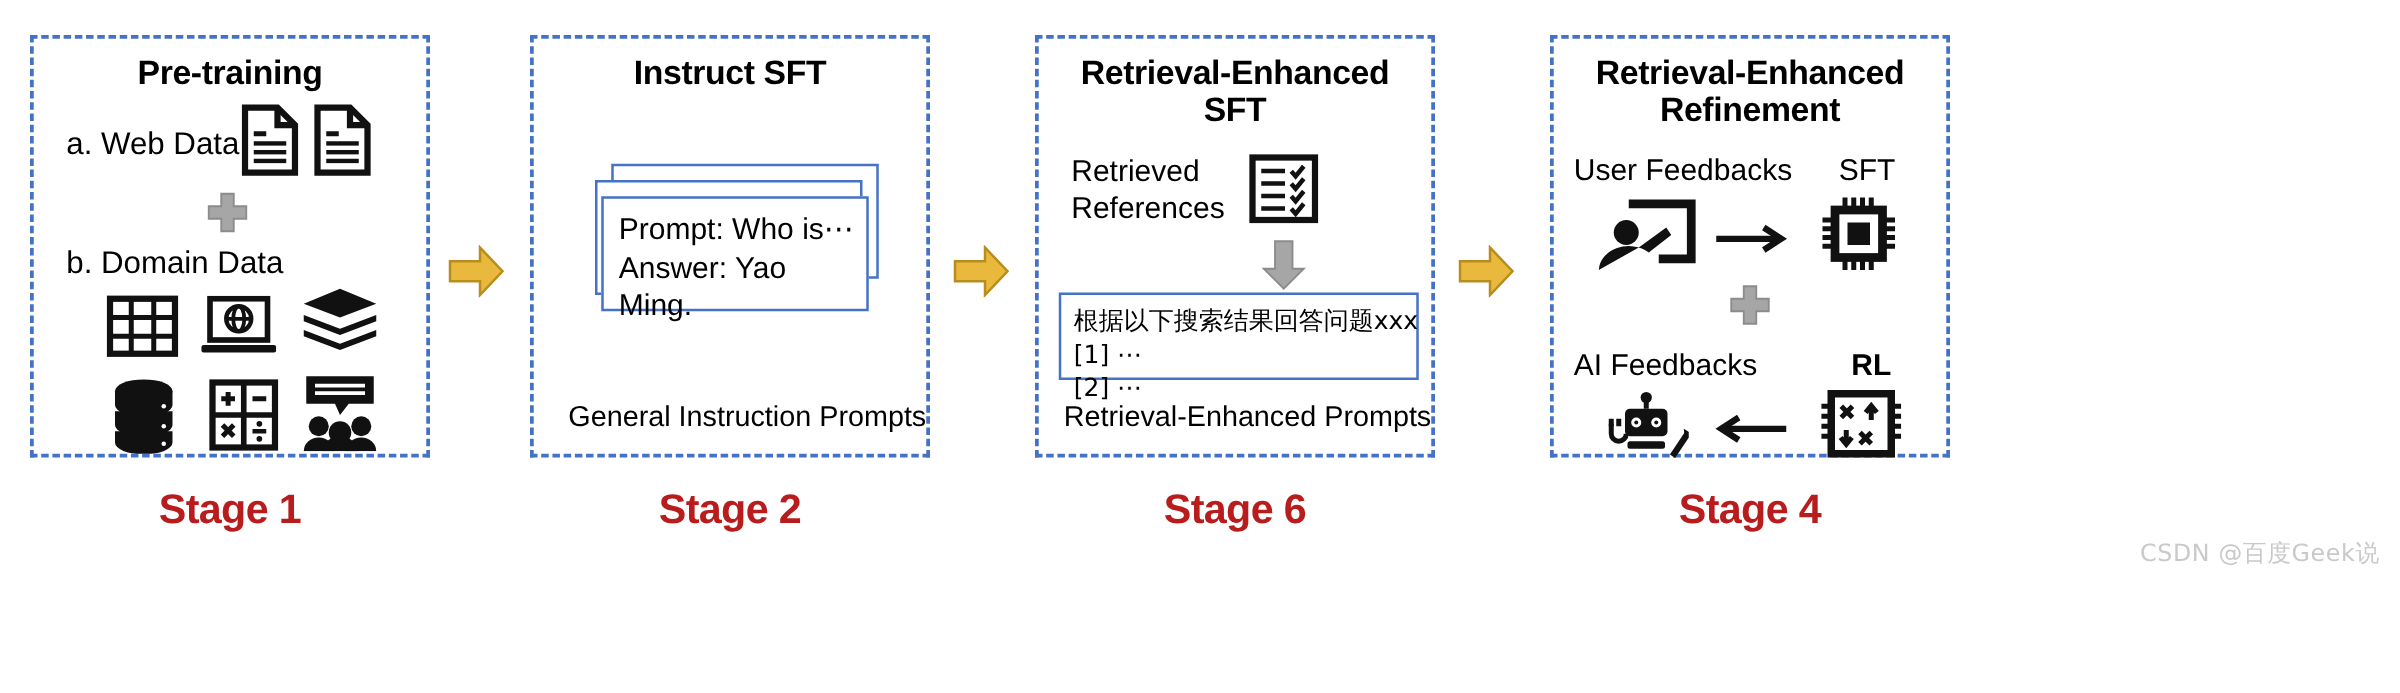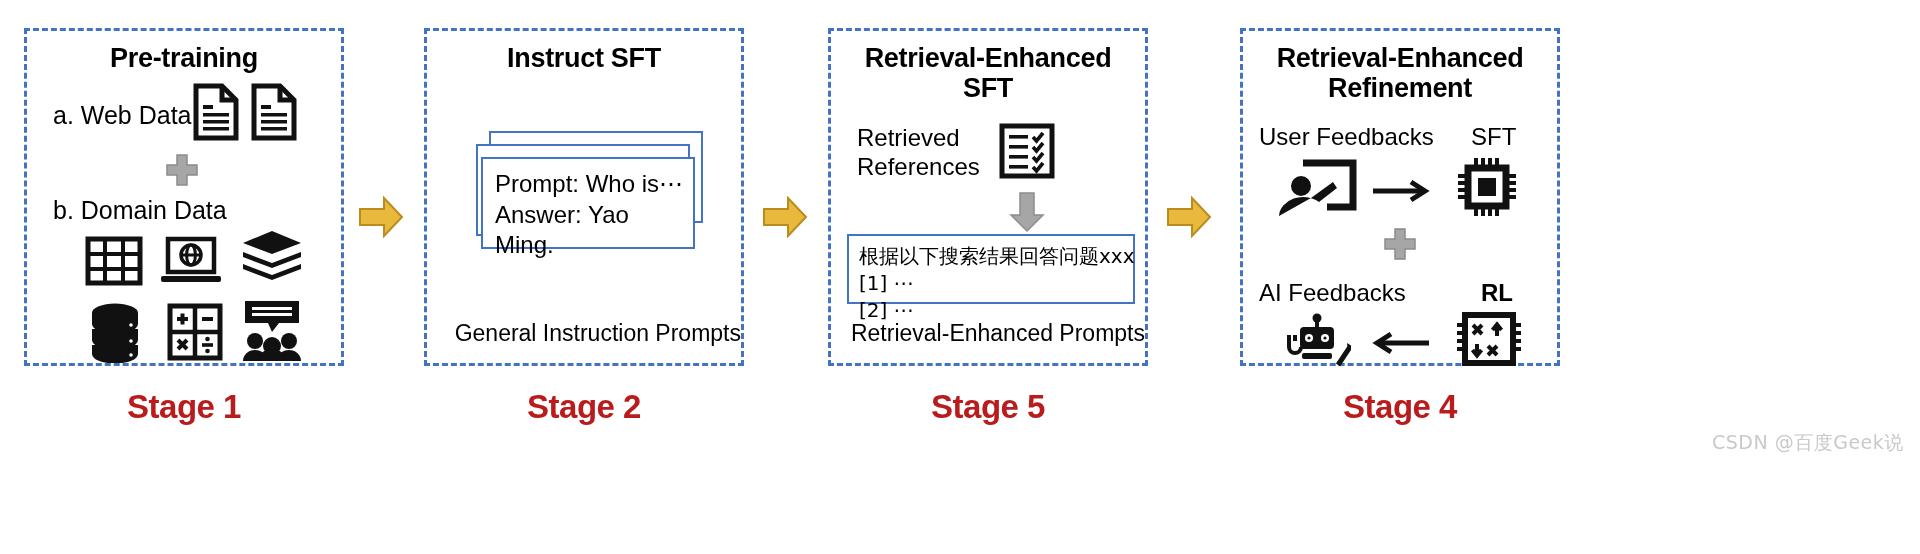--- a/index.html
+++ b/index.html
@@ -284,21 +284,21 @@
     </span>
 
     <div class="prompt-box" style="left:16px; top:203px; width:288px; height:70px;">
       <div class="prompt-line">根据以下搜索结果回答问题xxx</div>
       <div class="prompt-line">[1] ⋯</div>
       <div class="prompt-line">[2] ⋯</div>
     </div>
 
     <div class="panel-footer">Retrieval-Enhanced Prompts</div>
   </div>
-  <div class="stage-label" style="left:828px; top:388px; width:320px;">Stage 5</div>
+  <div class="stage-label" style="left:828px; top:388px; width:320px;">Stage 6</div>
 
   <span class="flow-arrow" style="left:1166px; top:196px;">
     <svg width="46" height="42" viewBox="0 0 46 42">
       <path d="M2 13 h24 V2 l18 19 -18 19 V29 H2 Z" fill="#e8b93c" stroke="#b98c1e" stroke-width="2"></path>
     </svg>
   </span>
 
   <div class="panel" style="left:1240px; top:28px; width:320px; height:338px;">
     <div class="panel-title" style="white-space:pre-line;">Retrieval-Enhanced
 Refinement</div>

